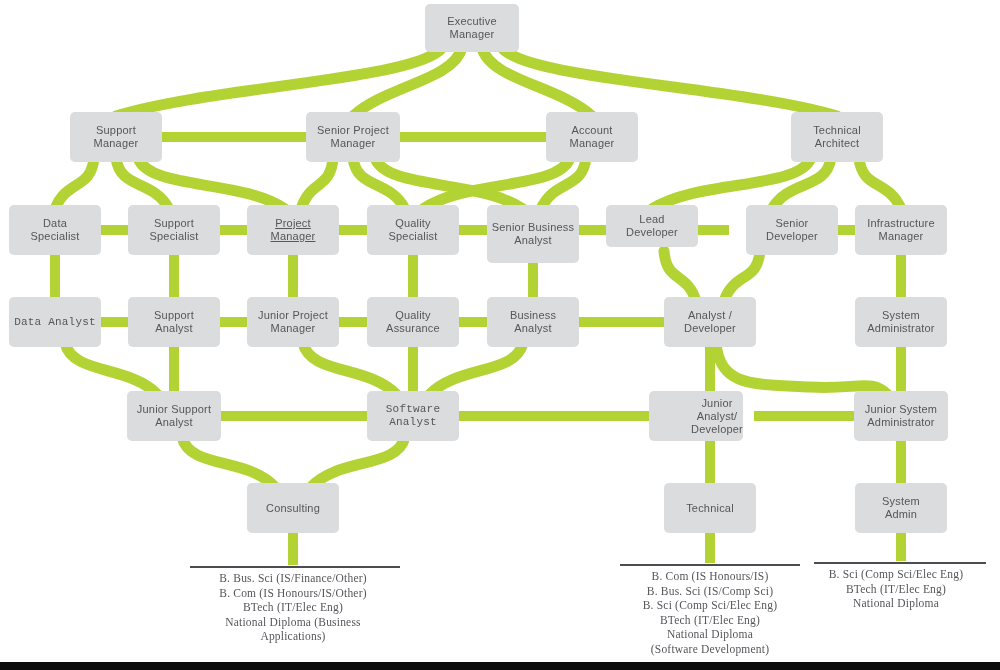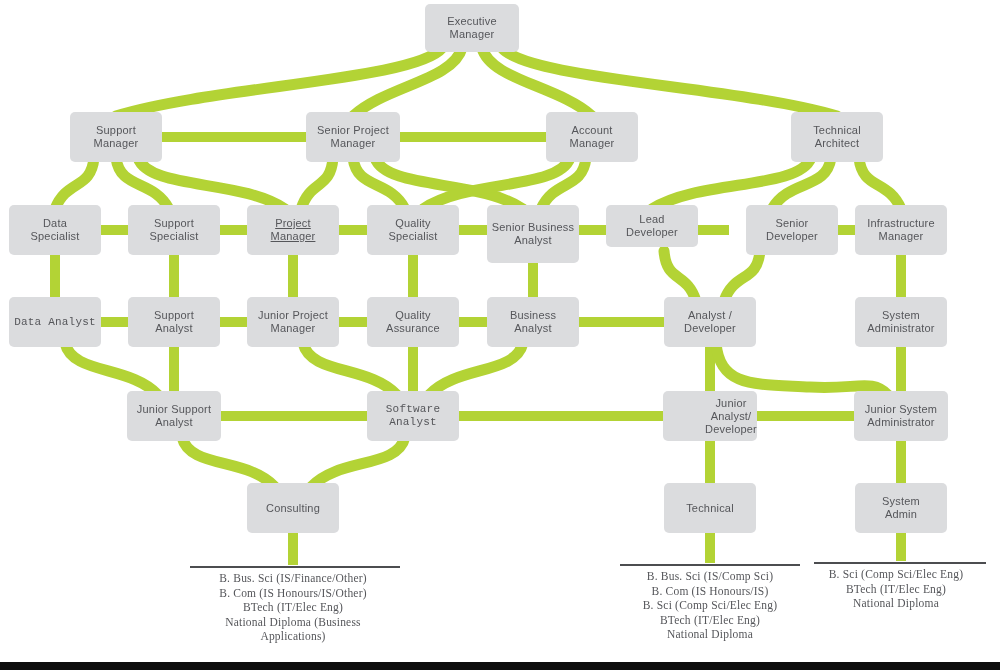--- a/index.html
+++ b/index.html
@@ -119,45 +119,46 @@
       <div class="node" style="left: 487px; top: 297px; width: 92px; height: 50px;"><span>Business
 Analyst</span></div>
       <div class="node" style="left: 664px; top: 297px; width: 92px; height: 50px;"><span>Analyst /
 Developer</span></div>
       <div class="node" style="left: 855px; top: 297px; width: 92px; height: 50px;"><span>System
 Administrator</span></div>
       <div class="node" style="left: 127px; top: 391px; width: 94px; height: 50px;"><span>Junior Support
 Analyst</span></div>
       <div class="node" style="left: 367px; top: 391px; width: 92px; height: 50px; font-family: Liberation Mono, monospace;"><span>Software
 Analyst</span></div>
-      <div class="node" style="left: 663px; top: 391px; width: 94px; height: 50px; padding-left: 42px;"><span>Junior Analyst/
+      <div class="node" style="left: 649px; top: 391px; width: 94px; height: 50px; padding-left: 42px;"><span>Junior Analyst/
 Developer</span></div>
       <div class="node" style="left: 854px; top: 391px; width: 94px; height: 50px;"><span>Junior System
 Administrator</span></div>
       <div class="node" style="left: 247px; top: 483px; width: 92px; height: 50px;"><span>Consulting</span></div>
       <div class="node" style="left: 664px; top: 483px; width: 92px; height: 50px;"><span>Technical</span></div>
       <div class="node" style="left: 855px; top: 483px; width: 92px; height: 50px;"><span>System
 Admin</span></div>
     </div>
   <div id="quals">
       <div class="rule" style="left: 190px; top: 566px; width: 210px;"></div>
       <div class="qual" style="left: 178px; top: 571px; width: 230px;">
         <div>B. Bus. Sci (IS/Finance/Other)</div>
         <div>B. Com (IS Honours/IS/Other)</div>
         <div>BTech (IT/Elec Eng)</div>
         <div>National Diploma (Business</div>
         <div>Applications)</div>
       </div>
       <div class="rule" style="left: 620px; top: 564px; width: 180px;"></div>
       <div class="qual" style="left: 600px; top: 569px; width: 220px;">
+        <div>B. Com (IS Honours/IS)</div>
         <div>B. Bus. Sci (IS/Comp Sci)</div>
-        <div>B. Com (IS Honours/IS)</div>
         <div>B. Sci (Comp Sci/Elec Eng)</div>
         <div>BTech (IT/Elec Eng)</div>
         <div>National Diploma</div>
+        <div>(Software Development)</div>
       </div>
       <div class="rule" style="left: 814px; top: 562px; width: 172px;"></div>
       <div class="qual" style="left: 792px; top: 567px; width: 208px;">
         <div>B. Sci (Comp Sci/Elec Eng)</div>
         <div>BTech (IT/Elec Eng)</div>
         <div>National Diploma</div>
       </div>
     </div>
   <div id="footer-bar"></div>
 </div>

